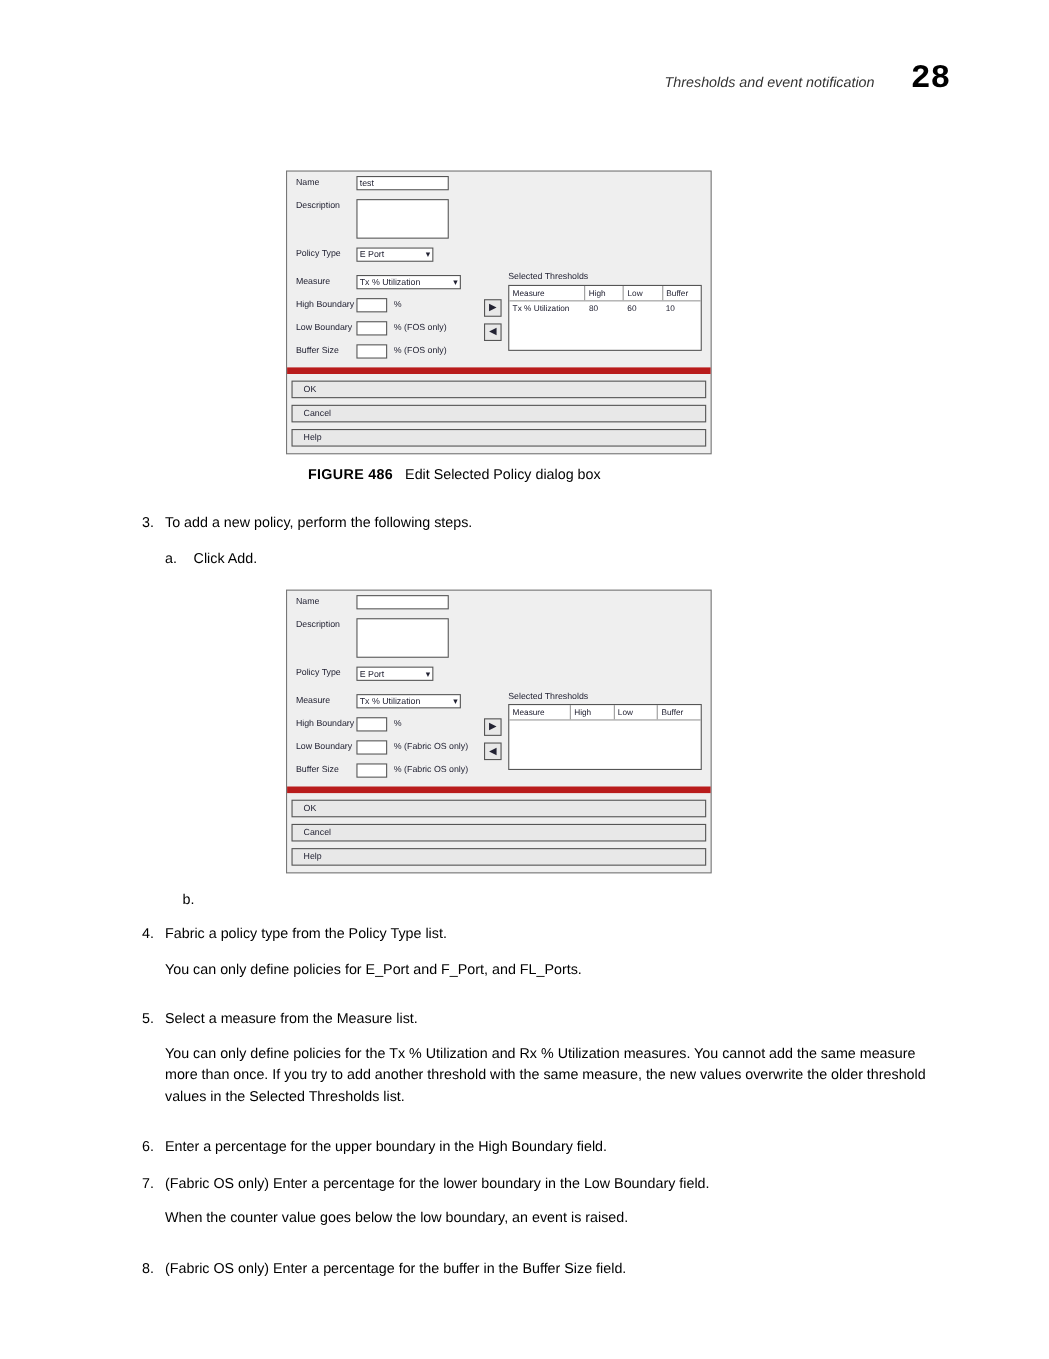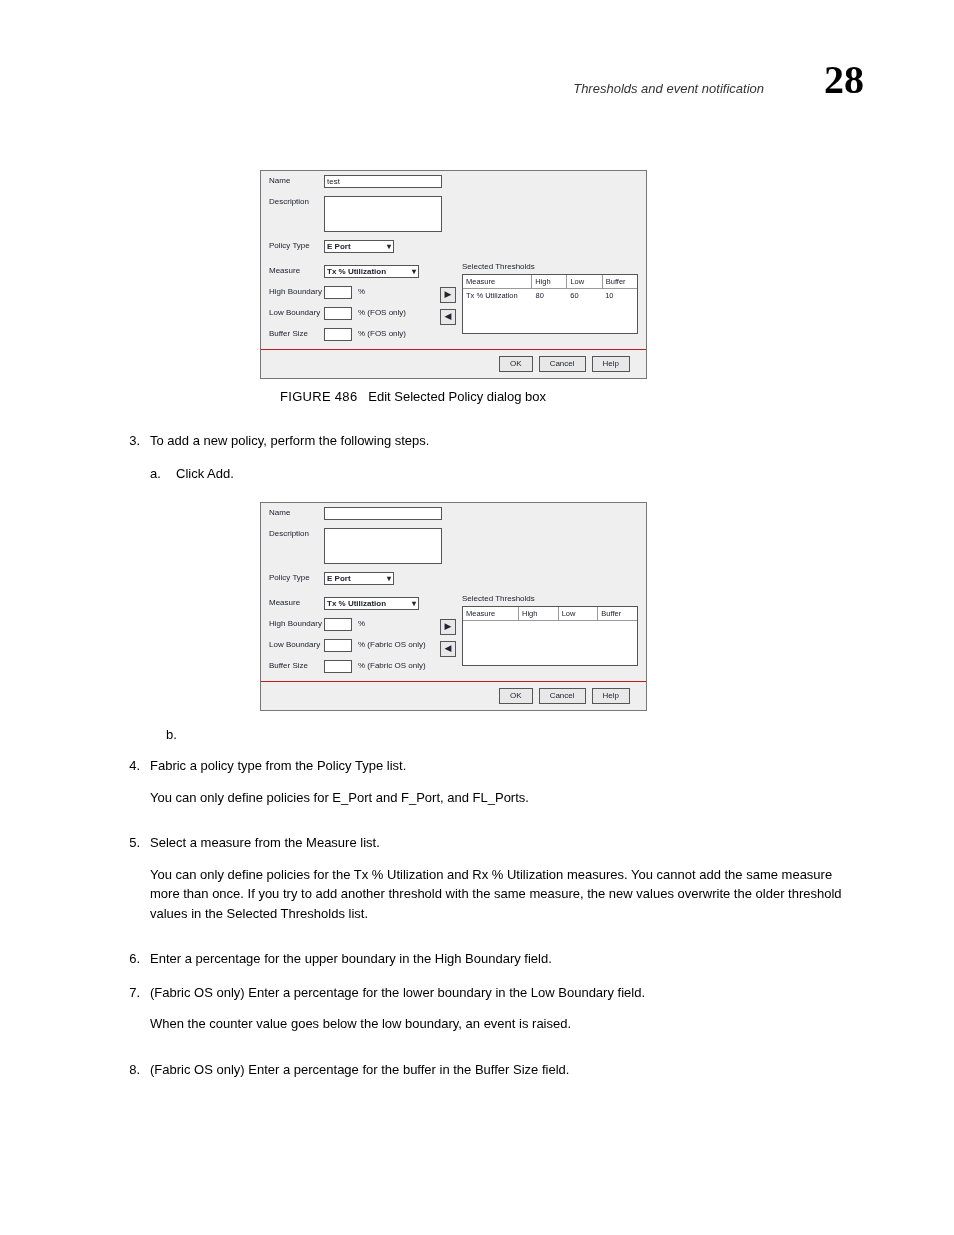--- a/index.html
+++ b/index.html
@@ -12,81 +12,81 @@
   }
   .page {
     padding: 50px 90px 40px 110px;
     box-sizing: border-box;
     line-height: 1.5;
   }
   .running-head {
     display: flex;
     justify-content: flex-end;
     align-items: baseline;
-    gap: 60px;
+    gap: 33px;
     margin-bottom: 60px;
   }
   .running-head .section {
     font-size: 13px;
     font-style: italic;
     color: #333;
   }
   .running-head .chapter {
-    font-family: Liberation Serif, serif;
-    font-size: 40px;
+    font-family: Liberation Mono, monospace;
+    font-size: 30px;
     font-weight: 900;
   }
 
   
   .dialog-fig {
     margin: 0 0 8px 150px;
     border: 1px solid #777;
     background: #efefef;
     width: 385px;
     font-size: 8px;
     font-family: Tahoma, Arial, sans-serif;
     color: #223;
   }
   .dialog-fig.wider { width: 385px; }
   .dlg-row { display:flex; align-items:flex-start; padding:4px 8px; }
   .dlg-label { width:55px; flex:none; }
   .dlg-field {
     border:1px solid #555; background:#fff; height:13px;
-    width:118px; display:inline-block; padding:0 2px;
+    width:84px; display:inline-block; padding:0 2px;
     box-sizing:border-box; font-size:8px;
   }
   .dlg-textarea { height:36px; }
   .select-arrow::after{
     content:"▾"; font-size:8px; margin-left:4px;
   }
-  .dlg-select { width:70px; display:inline-flex; justify-content:space-between;font-weight:bold; }
+  .dlg-select { width:70px; display:inline-flex; justify-content:space-between; }
   .dlg-select.md { width:95px; }
   .dlg-unit { margin-left:4px; font-size:8px; }
   .dlg-num { width:28px; margin-right:2px; }
   .cols { display:flex; gap:6px; padding:4px 8px; }
   .left-col { width:165px; flex:none; }
   .right-col { flex:1; }
   .sel-header { font-size:8px; }
   .sel-table { border:1px solid #555; background:#fff; height:58px; margin-top:1px;}
   .sel-table .thead { display:flex; font-size:7.5px; border-bottom:1px solid #999;}
   .sel-table .thead span { border-right:1px solid #999; padding:1px 3px; }
   .sel-table .trow { display:flex; font-size:7.5px; }
   .sel-table .trow span { padding:1px 3px; }
   .arrow-btns { display:flex; flex-direction:column; gap:6px; justify-content:center;
     padding-top:6px; }
   .arrow-btn { width:14px; height:14px; border:1px solid #555; background:#e8e8e8;
     display:flex; align-items:center; justify-content:center; font-size:9px; }
-  .dlg-buttons { display:flex; justify-content:flex-end; gap:6px; padding:6px 16px;
-    border-top:1px solid #b91c1c; }
+  .dlg-buttons { display:flex; justify-content:flex-end; gap:6px; padding:6px 4px;
+    border-top:6px solid #b91c1c;flex-direction:column; }
   .dlg-btn { border:1px solid #555; background:#e8e8e8; font-size:8px;
     padding:1px 10px; }
 
   
   .fig-cap { margin:4px 0 24px 170px; font-size:13px; }
-  .fig-cap .nbr { font-weight:400; font-family:"Arial Black",Arial,sans-serif;
+  .fig-cap .nbr { font-weight:700; font-family:"Arial Black",Arial,sans-serif;
     letter-spacing:.3px; }
   ol.main { list-style:none; padding:0; margin:0 0 0 0; }
   ol.main > li { display:flex; margin:0 0 14px 0; }
   ol.main > li > .num { width:30px; flex:none; text-align:right; padding-right:10px; }
   ol.main > li > .li-body { flex:1; }
   .sub { margin:14px 0 4px 0; display:flex; }
   .sub .let { width:26px; flex:none; }
   .para { margin:12px 0 12px 0; }
   .bold { font-weight:400; }
   .link { color:#0055cc; }

